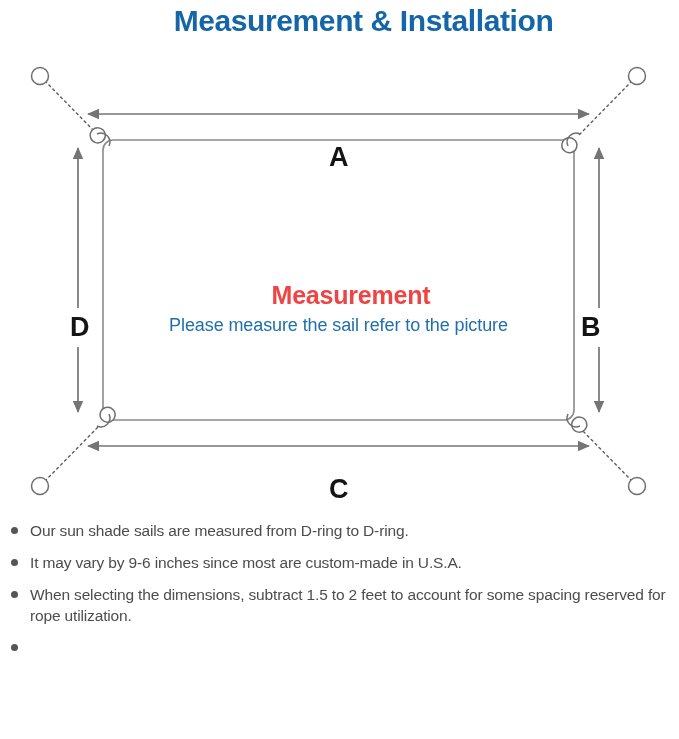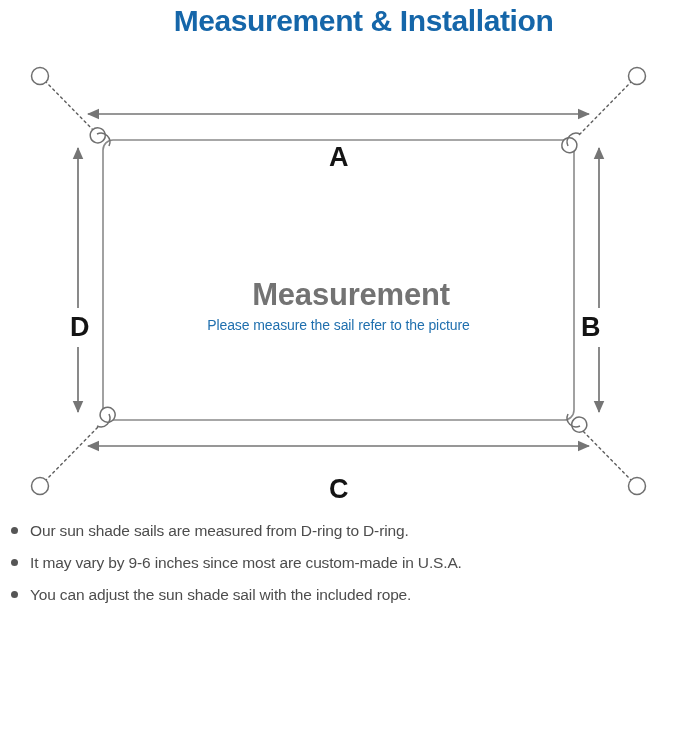--- a/index.html
+++ b/index.html
@@ -42,30 +42,30 @@
 
   #center-label {
     position: absolute;
     left: 103px;
     top: 236px;
     width: 471px;
     text-align: center;
     pointer-events: none;
   }
   #center-label .ct-main {
-    font-size: 31px;
+    font-size: 25px;
     font-weight: bold;
-    color: #737373;
+    color: #ef4444;
     line-height: 30px;
     letter-spacing: -0.2px;
     display: block;
     margin-left: 25px;
   }
   #center-label .ct-sub {
-    font-size: 14px;
+    font-size: 18px;
     color: #1f6fae;
     line-height: 22px;
     display: block;
     margin-top: 4px;
     letter-spacing: -0.1px;
   }
 
   .dim-letter {
     position: absolute;
     font-size: 27px;
@@ -172,15 +172,18 @@
   <div class="note-row">
     <span class="note-bullet"></span>
     <span>Our sun shade sails are measured from D-ring to D-ring.</span>
   </div>
   <div class="note-row">
     <span class="note-bullet"></span>
     <span>It may vary by 9-6 inches since most are custom-made in U.S.A.</span>
   </div>
   <div class="note-row">
     <span class="note-bullet"></span>
-    <span>You can adjust the sun shade sail with the included rope.</span>
+    <span>When selecting the dimensions, subtract 1.5 to 2 feet to account for some spacing reserved for rope utilization.</span>
+  </div>
+  <div class="note-row">
+    <span class="note-bullet"></span>
   </div>
 </div>
 
 </body></html>

